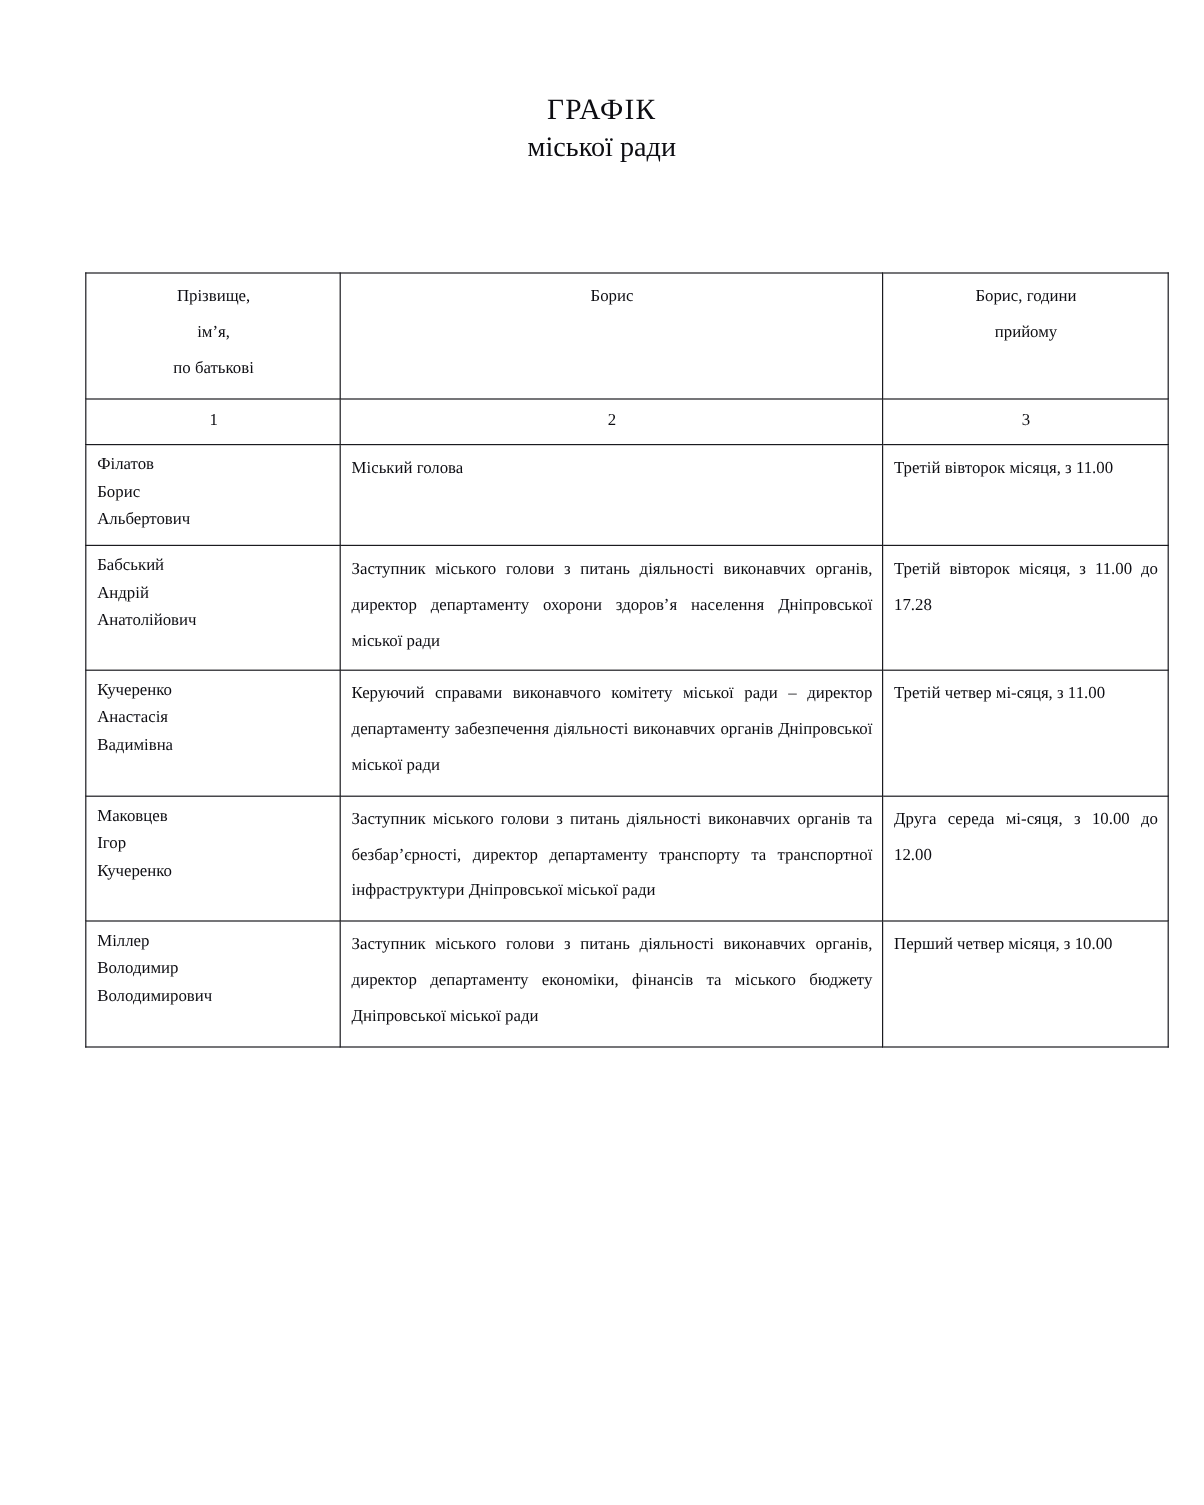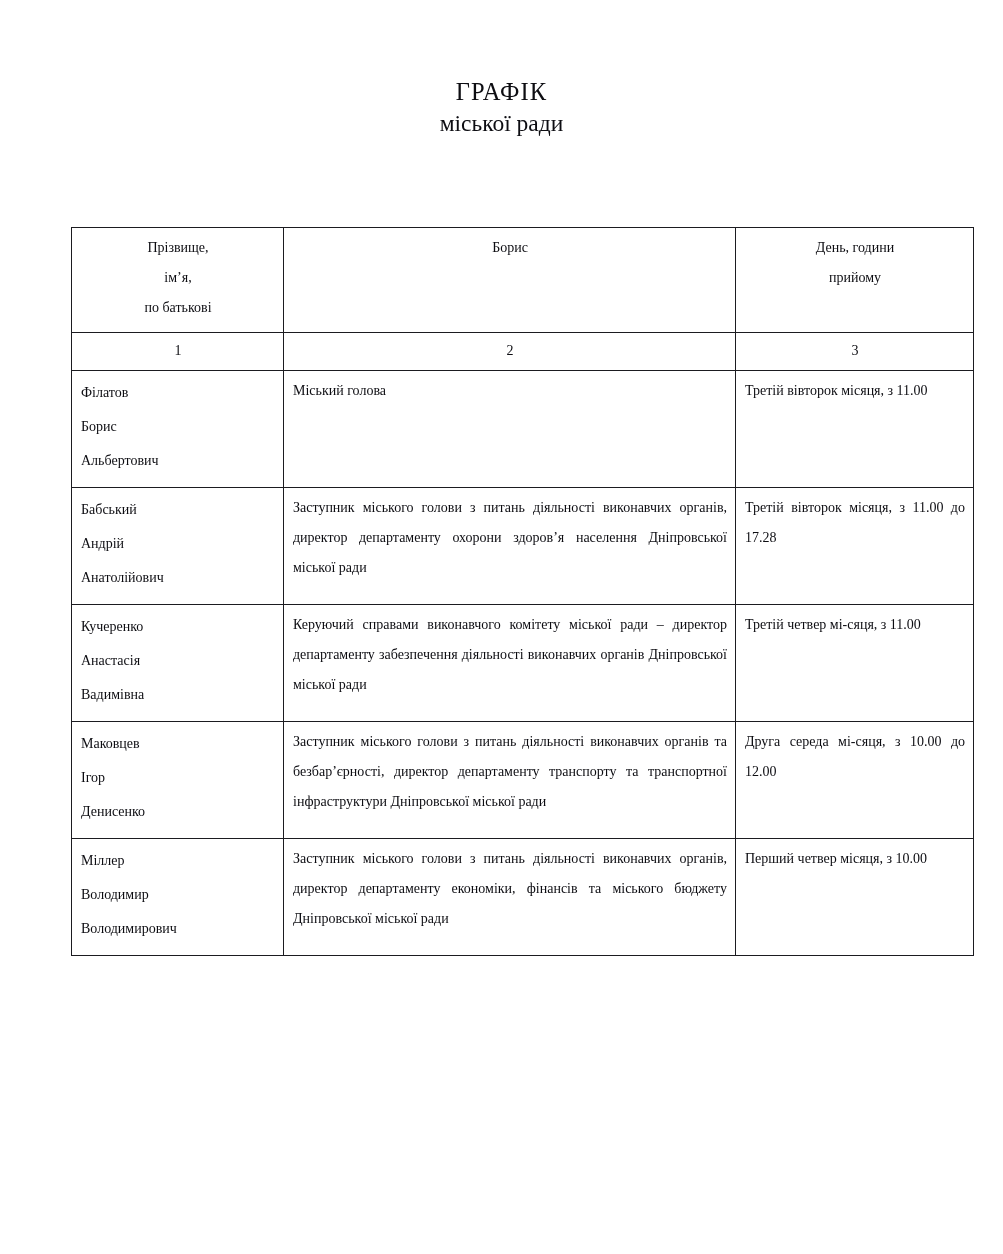--- a/index.html
+++ b/index.html
@@ -91,21 +91,21 @@
   .numrow td {
     text-align: center;
     padding-top: 3px;
     padding-bottom: 5px;
     line-height: 29px;
   }
 
   
   .cell-name {
     text-align: left;
-    line-height: 34px;
+    line-height: 23px;
     white-space: pre-line;
     padding-top: 6px;
   }
   .cell-post {
     text-align: justify;
     text-justify: inter-word;
     line-height: 29.8px;
     padding-top: 6px;
     padding-right: 10px;
     hyphens: manual;
@@ -143,21 +143,21 @@
     </colgroup>
     <thead>
       <tr>
         <th class="hdr-cell">
           <span class="hline">Прізвище,</span>
           <span class="hline">ім’я,</span>
           <span class="hline">по батькові</span>
         </th>
         <th class="hdr-cell hdr-posada">Борис</th>
         <th class="hdr-cell">
-          <span class="hline">День, години</span>
+          <span class="hline">Борис, години</span>
           <span class="hline">прийому</span>
         </th>
       </tr>
       <tr class="numrow">
         <td>1</td>
         <td>2</td>
         <td>3</td>
       </tr>
     </thead>
     <tbody>
@@ -178,21 +178,21 @@
         <tr>
           <td class="cell-name">Кучеренко
 Анастасія
 Вадимівна</td>
           <td class="cell-post">Керуючий справами виконавчого комітету міської ради – директор департаменту забезпечення діяльності виконавчих органів Дніпровської міської ради</td>
           <td class="cell-time">Третій четвер мі-сяця, з 11.00</td>
         </tr>
         <tr>
           <td class="cell-name">Маковцев
 Ігор
-Денисенко</td>
+Кучеренко</td>
           <td class="cell-post">Заступник міського голови з питань діяльності виконавчих органів та безбар’єрності, директор департаменту транспорту та транспортної інфраструктури Дніпровської міської ради</td>
           <td class="cell-time">Друга середа мі-сяця, з 10.00 до 12.00</td>
         </tr>
         <tr>
           <td class="cell-name">Міллер
 Володимир
 Володимирович</td>
           <td class="cell-post">Заступник міського голови з питань діяльності виконавчих органів, директор департаменту економіки, фінансів та міського бюджету Дніпровської міської ради</td>
           <td class="cell-time">Перший четвер місяця, з 10.00</td>
         </tr>

